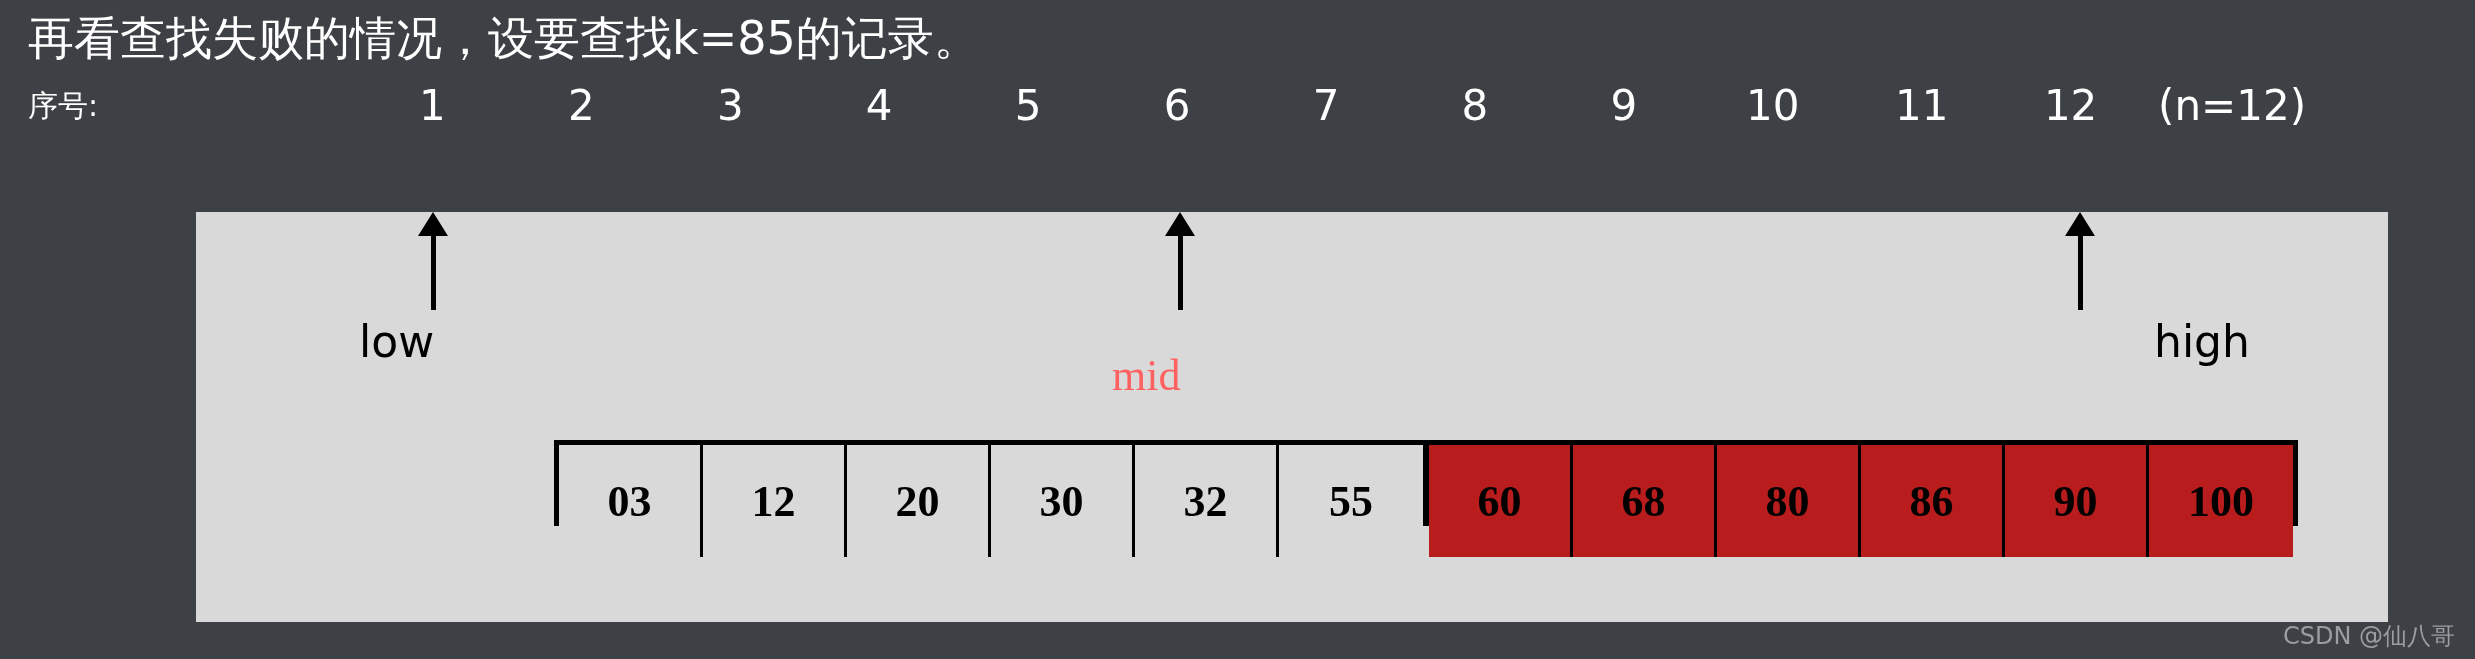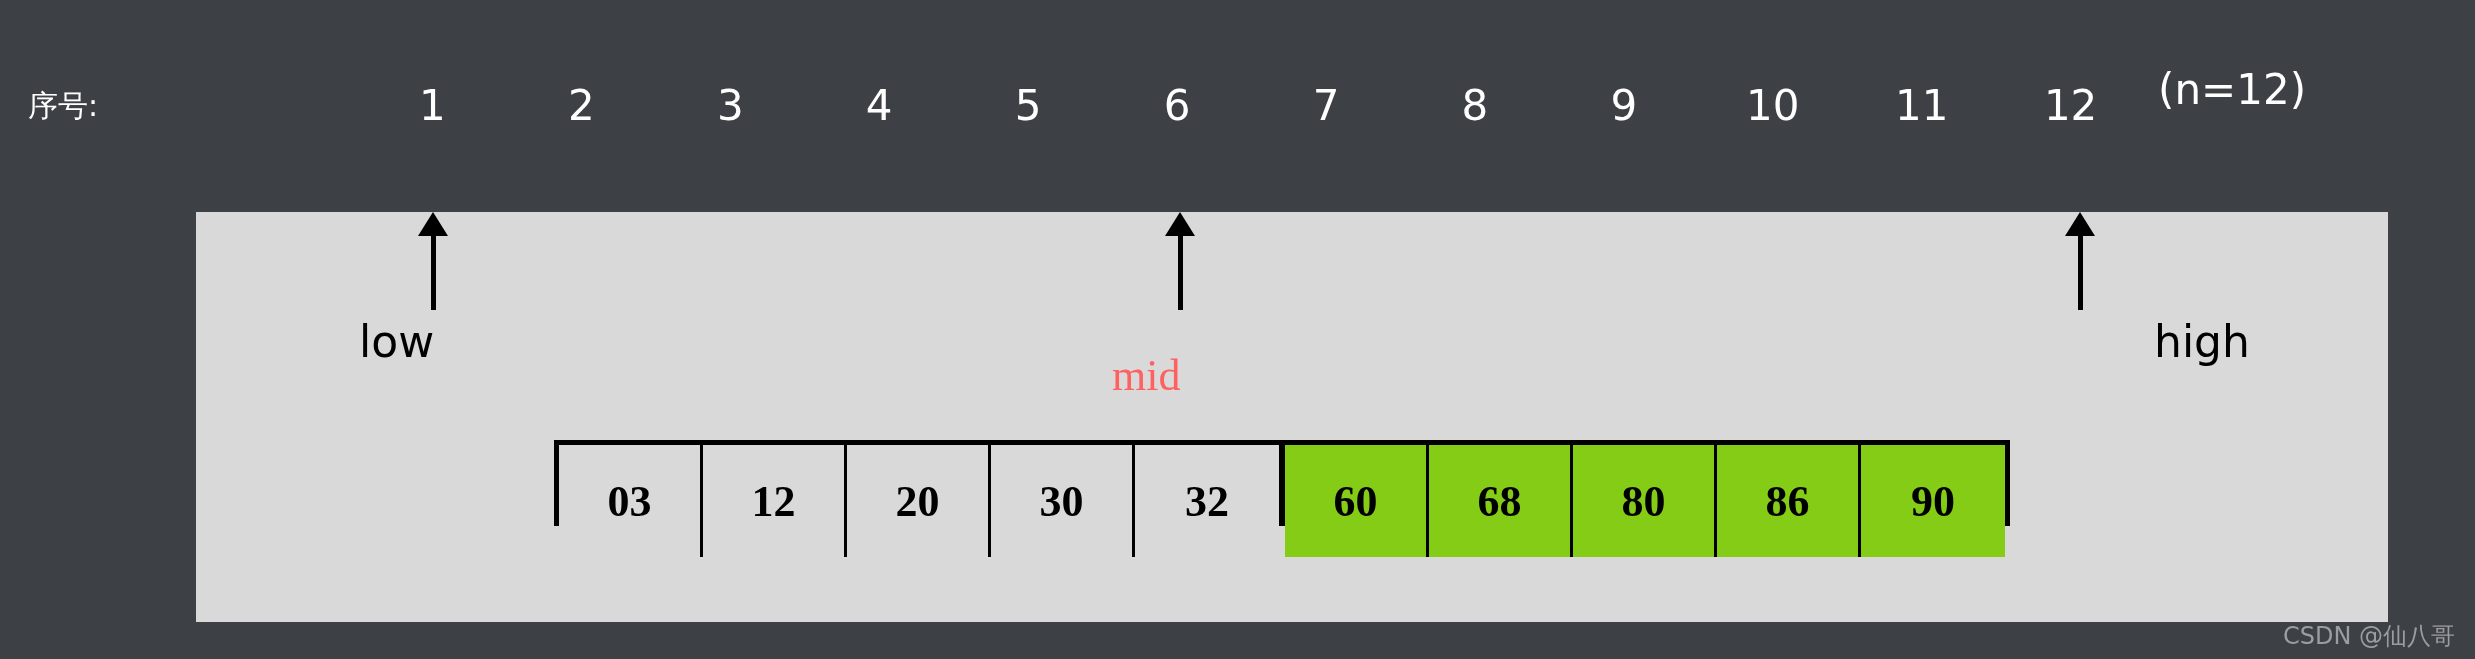--- a/index.html
+++ b/index.html
@@ -33,21 +33,21 @@
     display:flex;
   }
   .idx-cell{
     flex:1 1 0;
     text-align:center;
     font-size:42px;line-height:52px;
     color:#ffffff;
     font-family:"DejaVu Sans","Liberation Sans",sans-serif;
   }
   .idx-n{
-    position:absolute;left:2158px;top:64px;
+    position:absolute;left:2158px;top:80px;
     font-size:42px;line-height:52px;color:#ffffff;white-space:nowrap;
     font-family:"DejaVu Sans","Liberation Sans",sans-serif;
   }
 
   
   .panel{
     position:absolute;left:196px;top:212px;
     width:2192px;height:410px;
     background:#d9d9d9;
   }
@@ -72,21 +72,21 @@
     box-sizing:border-box;
     display:flex;align-items:center;justify-content:center;
     font-family:"Liberation Serif","DejaVu Serif",serif;
     font-weight:bold;
     font-size:44px;
     color:#000;
     border-right:3px solid #000;
   }
   .cell:last-child{border-right:none;}
   .cell.plain{background:#d9d9d9;}
-  .cell.hl{background:#84cc16;}
+  .cell.hl{background:#b91c1c;}
 
   
   .arrow{
     position:absolute;
     width:5px;
     background:#000;
   }
   .arrow::before{
     content:"";
     position:absolute;
@@ -118,20 +118,21 @@
     font-size:24px;line-height:30px;
     color:#9a9da2;white-space:nowrap;
     font-family:"DejaVu Sans","Liberation Sans",sans-serif;
   }
 </style>
 </head>
 <body>
 
 <div id="stage">
 
+  <div class="title">再看查找失败的情况，设要查找k=85的记录。</div>
 
   <div class="idx-label">序号:</div>
 
   <div class="idx-row">
     <div class="idx-cell">1</div>
     <div class="idx-cell">2</div>
     <div class="idx-cell">3</div>
     <div class="idx-cell">4</div>
     <div class="idx-cell">5</div>
     <div class="idx-cell">6</div>
@@ -148,28 +149,30 @@
   <div class="panel">
 
     <div class="table">
 
       <div class="seg left">
         <div class="cell plain">03</div>
         <div class="cell plain">12</div>
         <div class="cell plain">20</div>
         <div class="cell plain">30</div>
         <div class="cell plain">32</div>
+        <div class="cell plain">55</div>
       </div>
 
       <div class="seg right">
         <div class="cell hl">60</div>
         <div class="cell hl">68</div>
         <div class="cell hl">80</div>
         <div class="cell hl">86</div>
         <div class="cell hl">90</div>
+        <div class="cell hl">100</div>
       </div>
 
     </div>
 
     <div class="arrow" style="left:235px;top:22px;height:76px;"></div>
     <div class="ptr-label sans" style="left:163px;top:103px;text-align:right;">low</div>
 
     <div class="arrow" style="left:982px;top:22px;height:76px;"></div>
     <div class="ptr-label serif-red" style="left:916px;top:103px;margin-top:34px;">mid</div>
 

